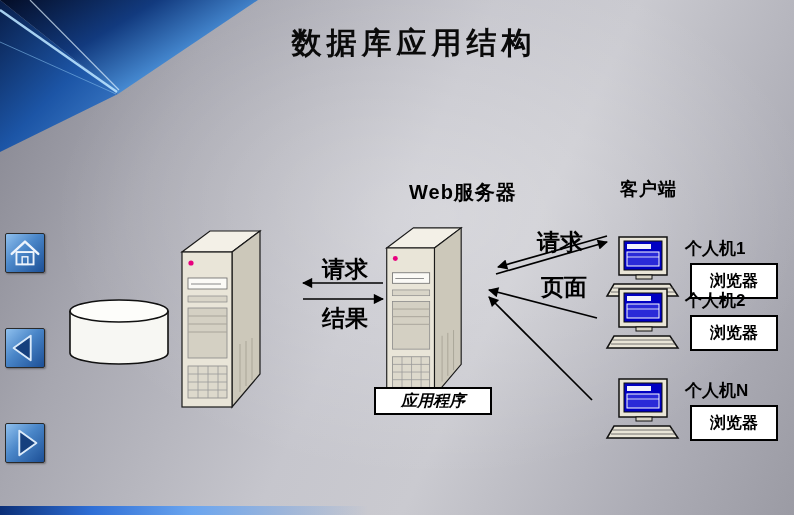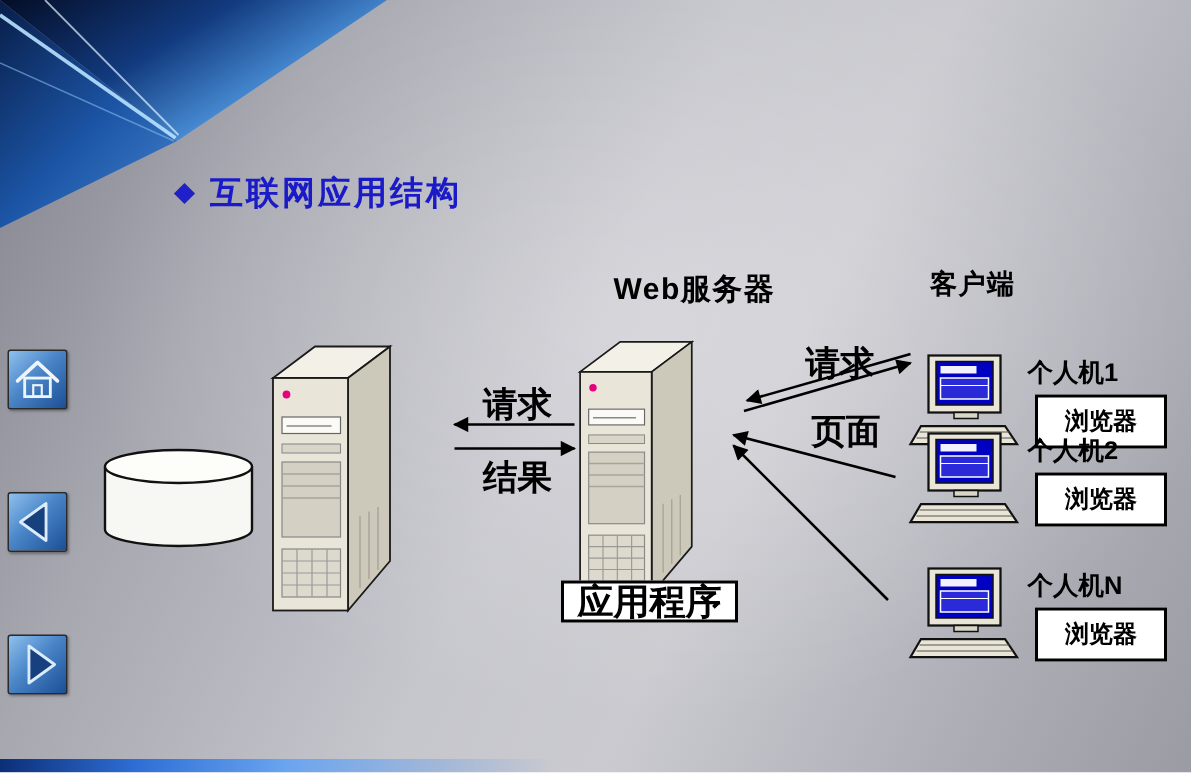--- a/index.html
+++ b/index.html
@@ -46,21 +46,21 @@
   .db-cyl { position:absolute; left:66px; top:296px; width:106px; height:74px; }
   .db-cyl svg { width:100%; height:100%; display:block; }
   .cyl-label { position:absolute; left:0; right:0; top:31px; text-align:center; font-weight:bold; font-size:18px; color:#000; }
 
   .overlay { position:absolute; left:0; top:0; width:794px; height:515px; pointer-events:none; }
 
   .app-box {
     position:absolute; left:374px; top:387px; width:118px; height:28px; z-index:5;
     background:#fff; border:2px solid #000;
     display:flex; align-items:center; justify-content:center;
-    font-weight:bold; font-size:24px; color:#000;
+    font-weight:bold; font-size:16px; color:#000;font-style:italic;
   }
 
   .client-group { position:absolute; left:605px; width:186px; height:72px; }
   .client-1 { top:197px;margin-top:38px; } .client-2 { top:287px; } .client-3 { top:377px; }
   .pc-icon { position:absolute; left:0; top:0; width:78px; height:66px; }
   .pc-name { position:absolute; left:80px; top:2px; font-weight:bold; font-size:17px; color:#000; white-space:nowrap; }
   .browser-box {
     position:absolute; left:85px; top:28px; width:88px; height:36px;
     background:#fff; border:2px solid #000;
     display:flex; align-items:center; justify-content:center;
@@ -103,25 +103,22 @@
     </defs>
     <polygon points="0,0 258,0 118,94" fill="url(#cgA)"></polygon>
     <polygon points="0,0 118,94 0,152" fill="url(#cgB)"></polygon>
     <line x1="0" y1="10" x2="117" y2="92" stroke="#b8e2ff" stroke-width="2.5" opacity="0.9"></line>
     <line x1="30" y1="0" x2="119" y2="90" stroke="#dff1ff" stroke-width="1.2" opacity="0.7"></line>
     <line x1="0" y1="42" x2="116" y2="94" stroke="#7fb8e8" stroke-width="1" opacity="0.6"></line>
   </svg>
 
   <div class="bottom-strip"></div>
 
-
-  <div class="bullet-row">
-    <span class="diamond"></span>
-    <span class="bullet-text">互联网应用结构</span>
-  </div>
+  <h1 class="title">数据库应用结构</h1>
+
 
   <div class="dlabel web-server-lbl">Web服务器</div>
   <div class="dlabel clients-lbl">客户端</div>
 
   <svg class="tower db-tower" viewBox="0 0 88 186">
     <polygon points="6,28 56,28 84,7 34,7" fill="#f3f0e7" stroke="#1a1a1a" stroke-width="1.2"></polygon>
     <polygon points="56,28 84,7 84,150 56,183" fill="#ccc8ba" stroke="#1a1a1a" stroke-width="1.2"></polygon>
     <rect x="6" y="28" width="50" height="155" fill="#e9e5d8" stroke="#1a1a1a" stroke-width="1.2"></rect>
     <circle cx="15" cy="39" r="2.6" fill="#e8007e"></circle>
     <rect x="12" y="54" width="39" height="11" fill="#fbfaf6" stroke="#666" stroke-width="0.8"></rect>

